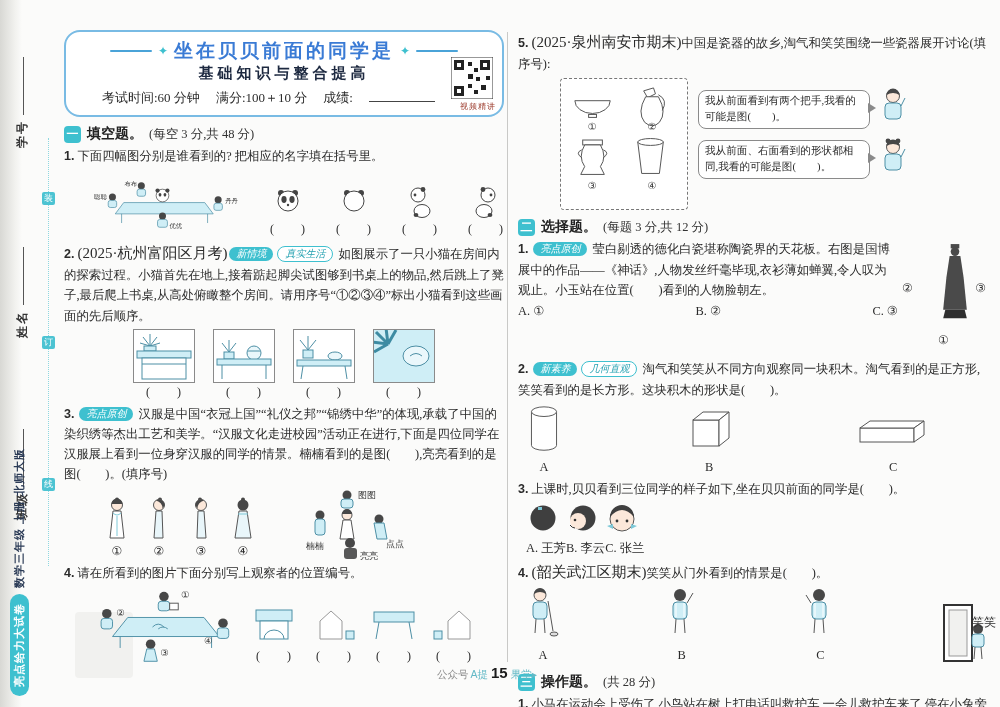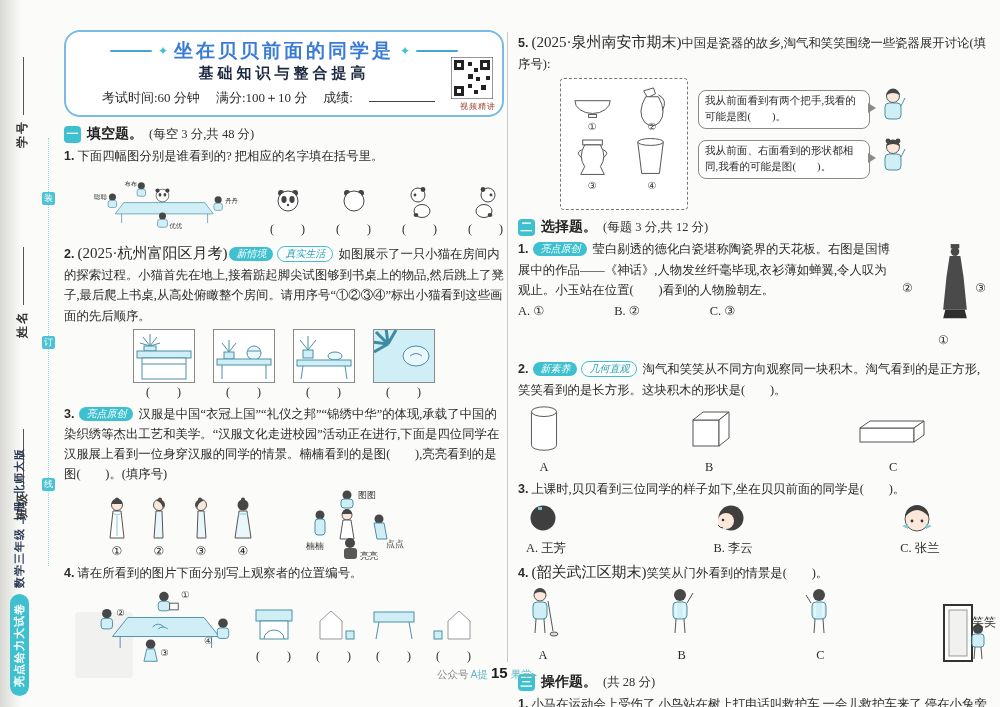--- a/index.html
+++ b/index.html
@@ -49,21 +49,21 @@
   .src{font-size:15px;}
   .badge{display:inline-block;font:italic 10px/14px "Liberation Sans",sans-serif;
     padding:0 7px;border-radius:8px;margin:0 2px;vertical-align:1px;}
   .badge-solid{background:#3ec0cf;color:#fff;}
   .badge-outline{border:1px solid #3ec0cf;color:#26a2b2;background:#fff;}
   .figrow{display:flex;align-items:flex-end;margin:3px 0 2px;}
   .figcol{display:flex;flex-direction:column;align-items:center;}
   .blank{font-size:12px;letter-spacing:1px;}
   .circ{font-size:12px;}
   .pic{width:60px;height:52px;border:1px solid #8a8a8a;background:#fff;}
-  .optline{display:flex;font-size:12.4px;margin-top:1px;}
+  .optline{display:flex;font-size:12.4px;margin-top:1px;justify-content:space-between;}
   svg text{font-family:"Liberation Serif",serif;}
   
   .cerbox{border:1px dashed #777;border-radius:4px;padding:4px;background:#fff;}
   .bubble{border:1px solid #8a8a8a;border-radius:8px;padding:2px 6px;font-size:10.6px;
     line-height:1.55;width:158px;position:relative;background:#fff;}
   .bubble:after{content:"";position:absolute;right:-7px;top:12px;border-style:solid;
     border-width:5px 0 5px 8px;border-color:transparent transparent transparent #8a8a8a;}
   
   .statue-wrap{position:absolute;right:0;top:4px;width:86px;text-align:center;}
   .statue-lbl{position:absolute;font-size:12px;color:#333;}
@@ -487,21 +487,21 @@
           <polygon points="4,22 14,15 68,15 58,22" fill="#fff" stroke="#555"></polygon>
           <polygon points="58,22 68,15 68,29 58,36" fill="#fff" stroke="#555"></polygon>
         </svg>
         <span>C</span>
       </div>
     </div>
   </div>
 
   <div class="q">
     <span class="qnum">3.</span><span class="qtext">上课时,贝贝看到三位同学的样子如下,坐在贝贝前面的同学是(　　)。</span>
-    <div class="figrow" style="gap:8px;justify-content:space-between;width:88%;padding-left:8px;">
+    <div class="figrow" style="gap:0;width:88%;padding-left:8px;">
       <div class="figcol" style="align-items:flex-start;">
         <svg width="34" height="36" viewBox="0 0 34 36">
           <circle cx="17" cy="16" r="12.5" fill="#3f3f3f"></circle>
           <rect x="12" y="5" width="4" height="3" fill="#7fc9d8"></rect>
         </svg>
         <span>A. 王芳</span>
       </div>
       <div class="figcol" style="align-items:flex-start;">
         <svg width="34" height="36" viewBox="0 0 34 36">
           <circle cx="17" cy="16" r="12.5" fill="#3f3f3f"></circle>

